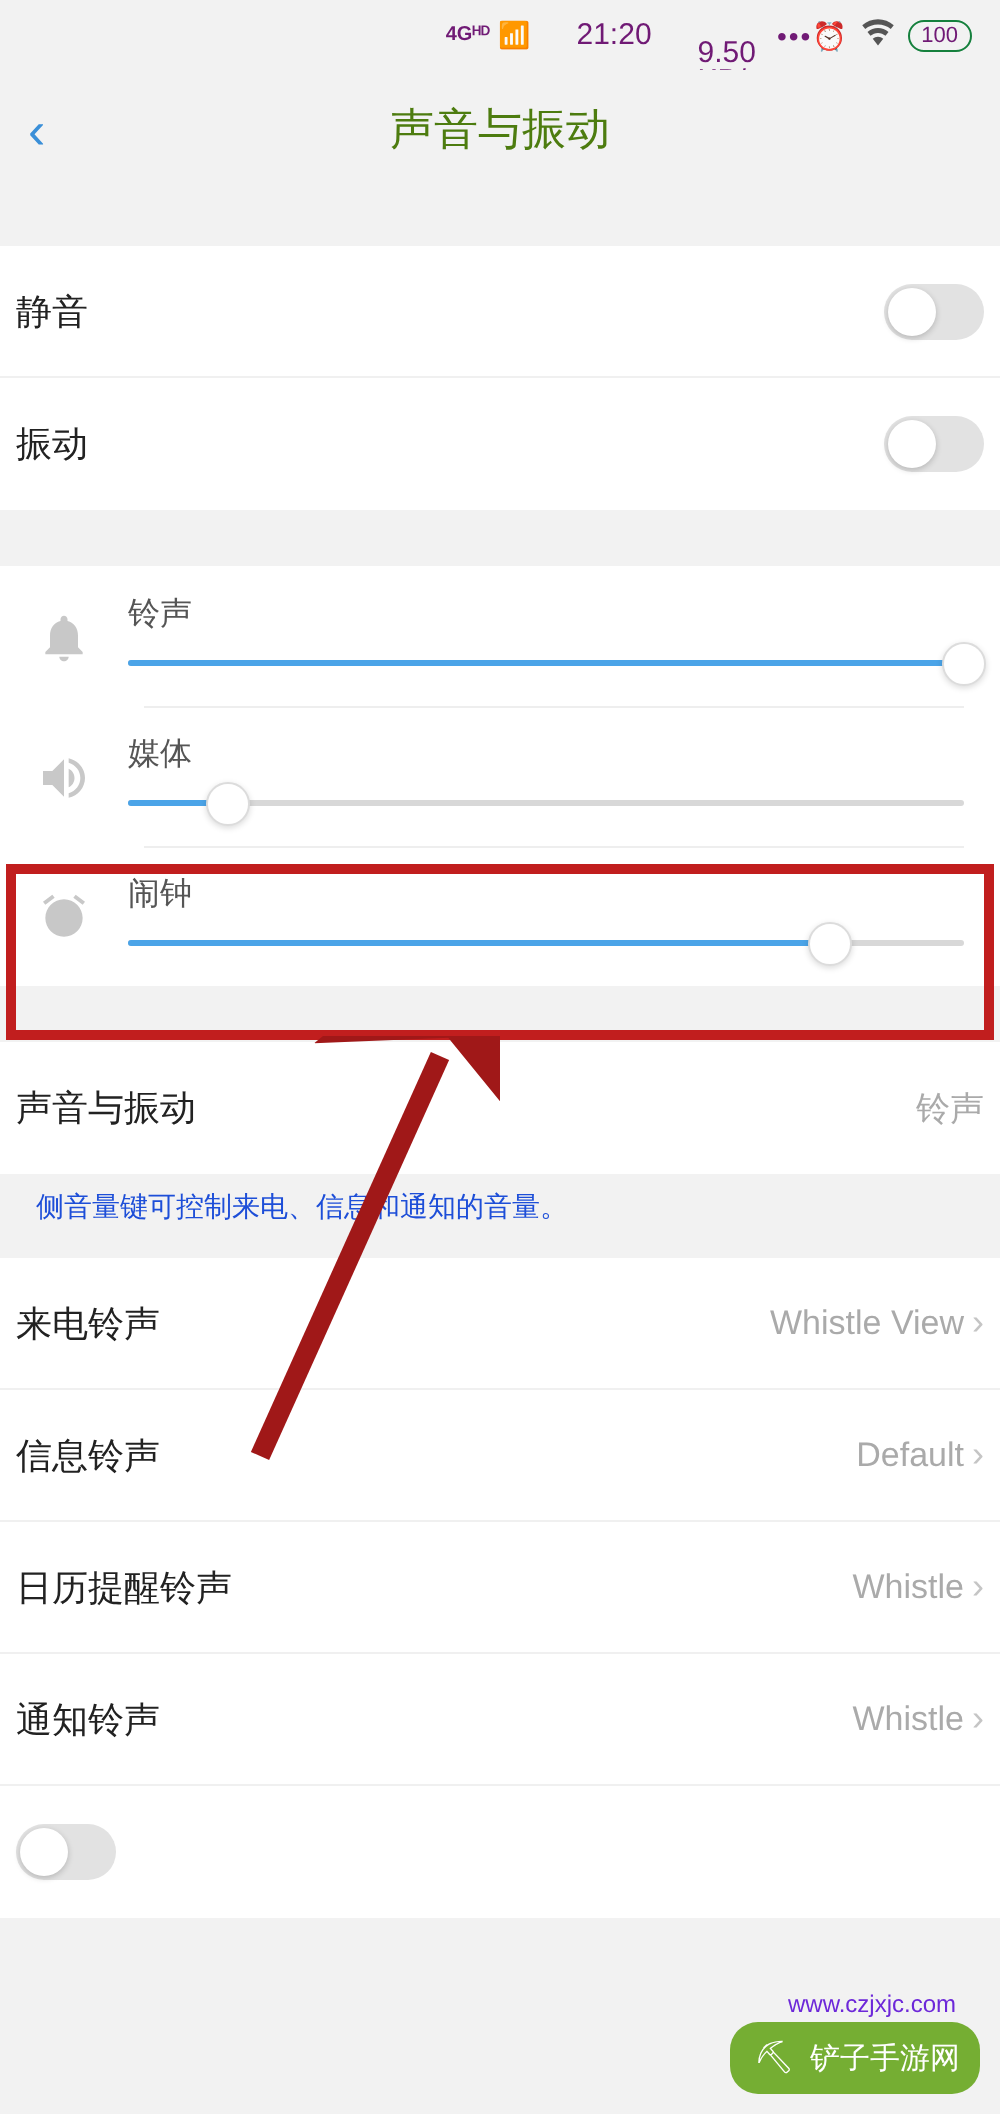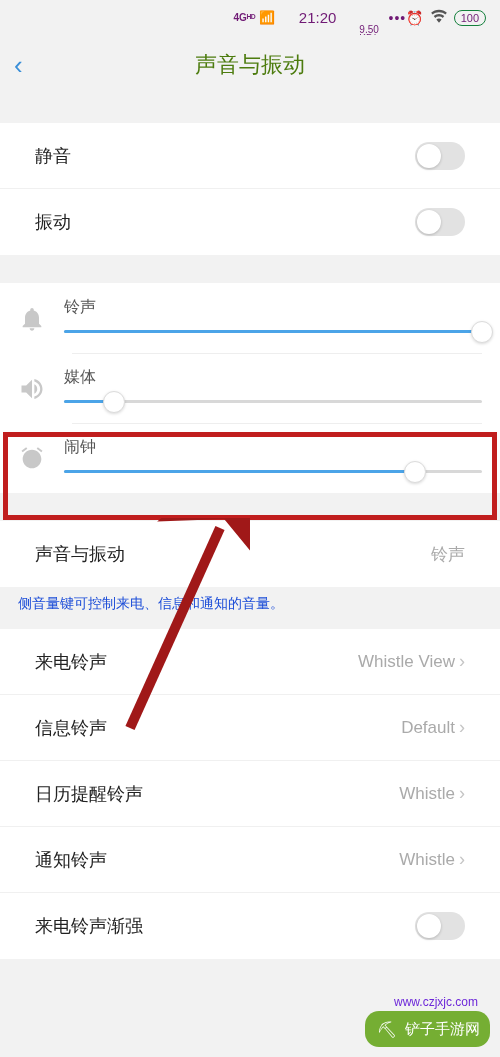--- a/index.html
+++ b/index.html
@@ -18,21 +18,21 @@
       justify-content: flex-end;
       align-items: center;
       padding: 0 14px;
       font-size: 13px;
       color: #701a75;
       background: #f2f2f2;
     }
     .status-left { display: flex; align-items: center; gap: 4px; }
     .status-left .sig { font-size: 10px; font-weight: bold; }
     .status-left .time { font-size: 15px; font-weight: 500; margin: 0 19px; }
-    .status-left .kbs { font-size: 10px; line-height: 0.9; display: inline-block; margin-top: 32px; }
+    .status-left .kbs { font-size: 15px; line-height: 0.9; display: inline-block; margin-top: 32px; }
     .status-left .dots { font-size: 14px; letter-spacing: 1px; margin-left: 4px; }
     .status-right { display: flex; align-items: center; gap: 6px; font-size: 14px; }
     .battery-box {
       border: 1px solid #15803d;
       border-radius: 8px;
       padding: 1px 6px;
       font-size: 11px;
     }
     .header {
       height: 60px;
@@ -56,21 +56,21 @@
       color: #4d7c0f;
     }
     .group {
       background: #fff;
     }
     .group-gap { height: 28px; }
     .row {
       display: flex;
       align-items: center;
       justify-content: space-between;
-      padding: 18px 35px;
+      padding: 18px 8px;
       border-bottom: 1px solid #f0f0f0;
       min-height: 66px;
       background: #fff;
     }
     .row:last-child { border-bottom: none; }
     .row-label { font-size: 18px; color: #222; }
     .row-value { font-size: 17px; color: #aaa; display: flex; align-items: center; gap: 4px; }
     .chevron { color: #c5c5c5; font-size: 18px; }
     .toggle {
       width: 50px; height: 28px; border-radius: 14px;
@@ -261,21 +261,20 @@
     </span>
   </div>
   <div class="row">
     <span class="row-label">通知铃声</span>
     <span class="row-value">
       <span>Whistle</span>
       <span class="chevron">›</span>
     </span>
   </div>
   <div class="row">
-    <span class="row-label">来电铃声渐强</span>
     <div class="toggle"></div>
   </div>
 </div>
 
 <div class="highlight-box" style="top:432px; left:3px; width:494px; height:88px;"></div>
 
 <svg class="arrow-svg" style="top:518px; left:110px;" width="140" height="220">
   <defs>
     <marker id="ah" markerWidth="12" markerHeight="12" refX="2" refY="6" orient="auto">
       <path d="M0,0 L12,6 L0,12 L3,6 Z" fill="#a01818"></path>

